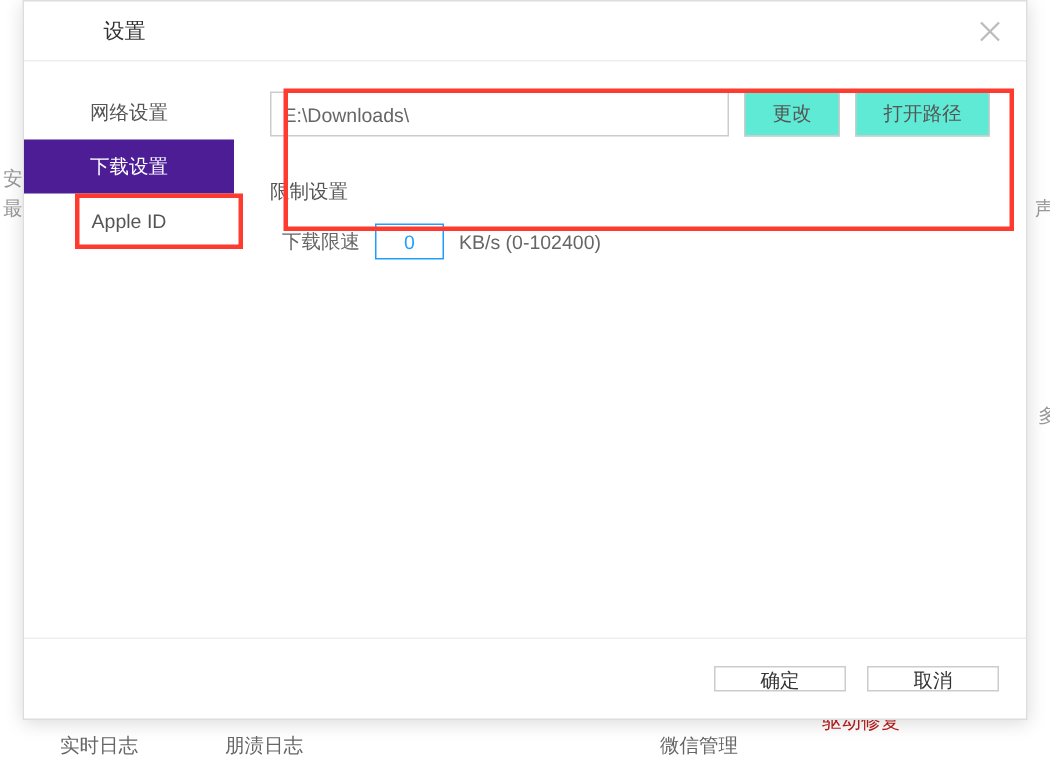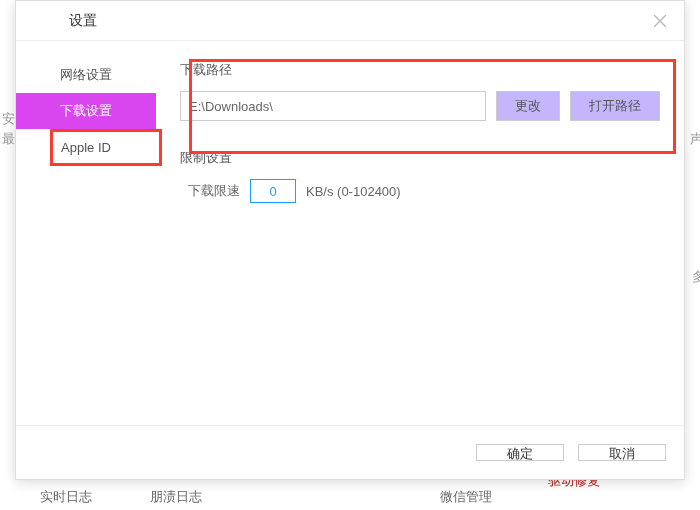--- a/index.html
+++ b/index.html
@@ -59,21 +59,21 @@
   .sidebar-item {
     height: 36px;
     display: flex;
     align-items: center;
     justify-content: center;
     font-size: 13px;
     color: #555;
     cursor: pointer;
   }
   .sidebar-item.active {
-    background: #d946ef;
+    background: #4c1d95;
     color: #fff;
   }
   .content {
     flex: 1;
     padding: 20px 24px 0 24px;
     position: relative;
   }
   .section-title {
     font-size: 13px;
     color: #555;
@@ -91,21 +91,21 @@
     border: 1px solid #ccc;
     padding: 0 8px;
     font-size: 13px;
     color: #666;
     background: #fff;
   }
   .btn {
     height: 30px;
     padding: 0 18px;
     border: 1px solid #ccc;
-    background: #c4b5fd;
+    background: #5eead4;
     font-size: 13px;
     color: #555;
     cursor: pointer;
     font-family: inherit;
   }
   .limit-section { margin-top: 28px; }
   .limit-row {
     display: flex;
     align-items: center;
     gap: 10px;
@@ -183,21 +183,20 @@
   </div>
 
   <div class="dialog-body">
     <div class="sidebar">
       <div class="sidebar-item">网络设置</div>
       <div class="sidebar-item active">下载设置</div>
       <div class="sidebar-item">Apple ID</div>
     </div>
 
     <div class="content">
-      <div class="section-title">下载路径</div>
       <div class="path-row">
         <input class="path-input" type="text" value="E:\Downloads\" style="">
         <button class="btn">更改</button>
         <button class="btn">打开路径</button>
       </div>
 
       <div class="limit-section">
         <div class="section-title">限制设置</div>
         <div class="limit-row">
           <span class="limit-label">下载限速</span>

